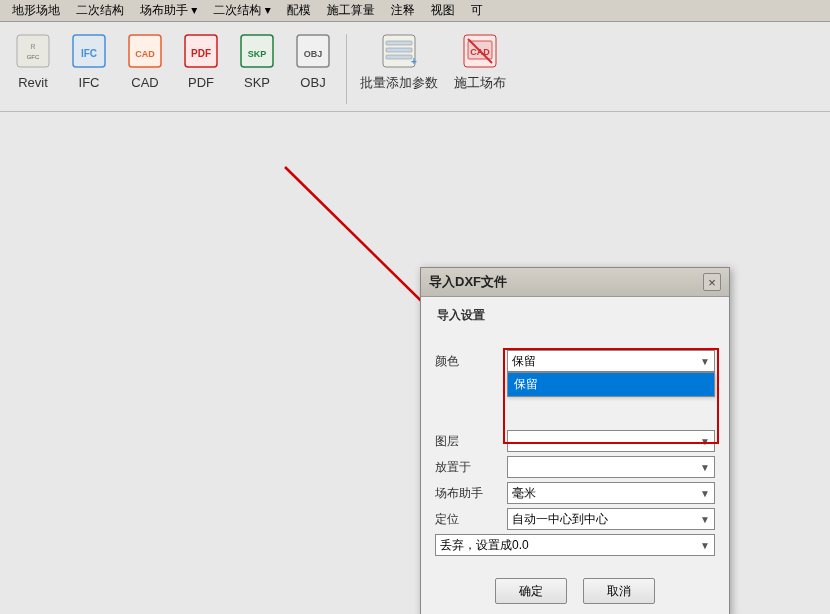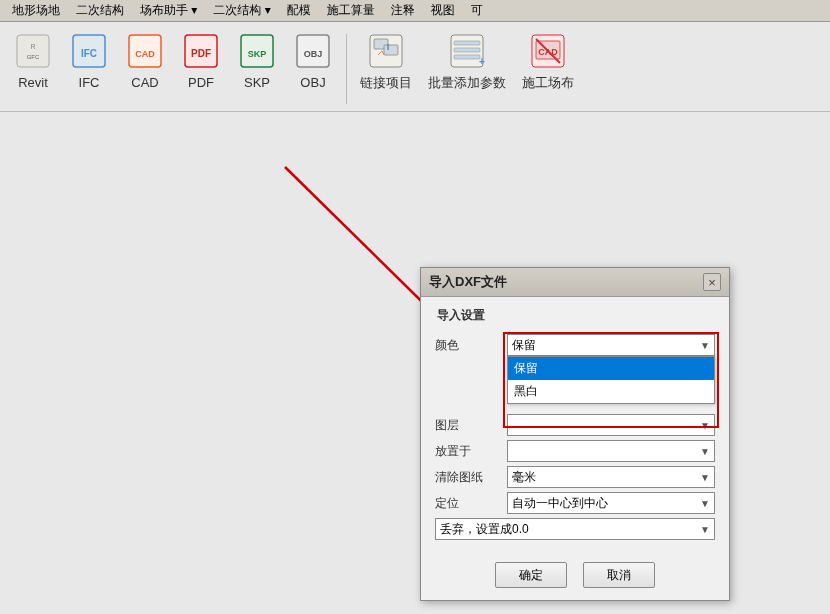--- a/index.html
+++ b/index.html
@@ -124,21 +124,21 @@
     }
 
     .dialog-body {
       padding: 10px 14px;
     }
 
     .section-title {
       font-size: 12px;
       font-weight: bold;
       color: #333;
-      margin-bottom: 10px;
+      margin-bottom: 26px;
       padding-left: 2px;
     }
 
     .form-row {
       display: flex;
       align-items: center;
       margin-bottom: 4px;
       position: relative;
     }
     .form-label {
@@ -302,32 +302,20 @@
     </div>
   </div>
 
   <div class="tool-separator"></div>
 
   <div class="toolbar-group">
     <div class="tool-btn">
       <div class="tool-icon">
         <svg width="36" height="36" viewBox="0 0 36 36">
           <rect x="2" y="2" width="32" height="32" rx="3" fill="#f0f0e8" stroke="#888" stroke-width="1"></rect>
-          <rect x="6" y="6" width="14" height="10" rx="1" fill="#d0d8e0" stroke="#888" stroke-width="0.8"></rect>
-          <rect x="16" y="12" width="14" height="10" rx="1" fill="#d0d8e0" stroke="#888" stroke-width="0.8"></rect>
-          <line x1="20" y1="11" x2="20" y2="17" stroke="#4a90d9" stroke-width="1.5"></line>
-          <path d="M10,22 L14,18 L16,22" stroke="#e08040" stroke-width="1" fill="none"></path>
-        </svg>
-      </div>
-      <span class="tool-label">链接项目</span>
-    </div>
-    <div class="tool-btn">
-      <div class="tool-icon">
-        <svg width="36" height="36" viewBox="0 0 36 36">
-          <rect x="2" y="2" width="32" height="32" rx="3" fill="#f0f0e8" stroke="#888" stroke-width="1"></rect>
           <rect x="5" y="8" width="26" height="4" rx="1" fill="#c8d8e8" stroke="#888" stroke-width="0.5"></rect>
           <rect x="5" y="15" width="26" height="4" rx="1" fill="#c8d8e8" stroke="#888" stroke-width="0.5"></rect>
           <rect x="5" y="22" width="26" height="4" rx="1" fill="#c8d8e8" stroke="#888" stroke-width="0.5"></rect>
           <text x="30" y="32" font-size="10" fill="#4a90d9" font-weight="bold">+</text>
         </svg>
       </div>
       <span class="tool-label">批量添加参数</span>
     </div>
     <div class="tool-btn">
       <div class="tool-icon">
@@ -366,21 +354,20 @@
       <div class="form-row" style="position:relative;">
         <span class="form-label">颜色</span>
         <div class="form-control" style="position:relative;">
           <div class="select-box">
             <span>保留</span>
             <span class="arrow">▼</span>
           </div>
 
           <div class="dropdown-list" style="position:absolute; left:0; top:22px; width:100%; z-index:200;">
             <div class="dropdown-item selected">保留</div>
-            <div class="dropdown-item">黑白</div>
           </div>
         </div>
 
         <div style="position:absolute; left:68px; top:-2px; right:-4px; bottom:-72px; border: 2px solid #cc0000; pointer-events:none; z-index:300;"></div>
       </div>
 
       <div style="height: 54px;"></div>
 
       <div class="form-row">
         <span class="form-label">图层</span>
@@ -396,21 +383,21 @@
         <span class="form-label">放置于</span>
         <div class="form-control">
           <div class="select-box">
             <span></span>
             <span class="arrow">▼</span>
           </div>
         </div>
       </div>
 
       <div class="form-row">
-        <span class="form-label">清除图纸</span>
+        <span class="form-label">场布助手</span>
         <div class="form-control">
           <div class="select-box">
             <span>毫米</span>
             <span class="arrow">▼</span>
           </div>
         </div>
       </div>
 
       <div class="form-row">
         <span class="form-label">定位</span>

